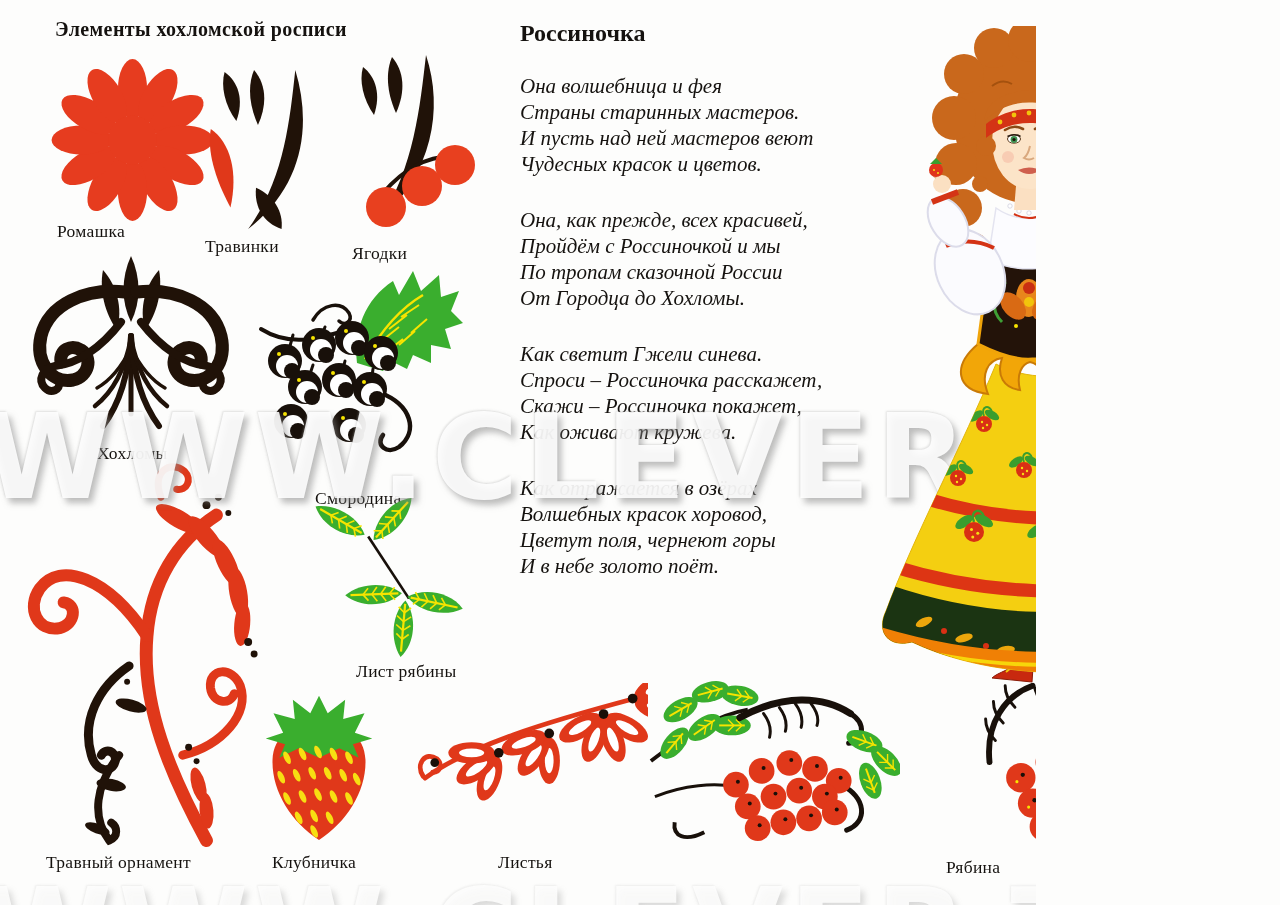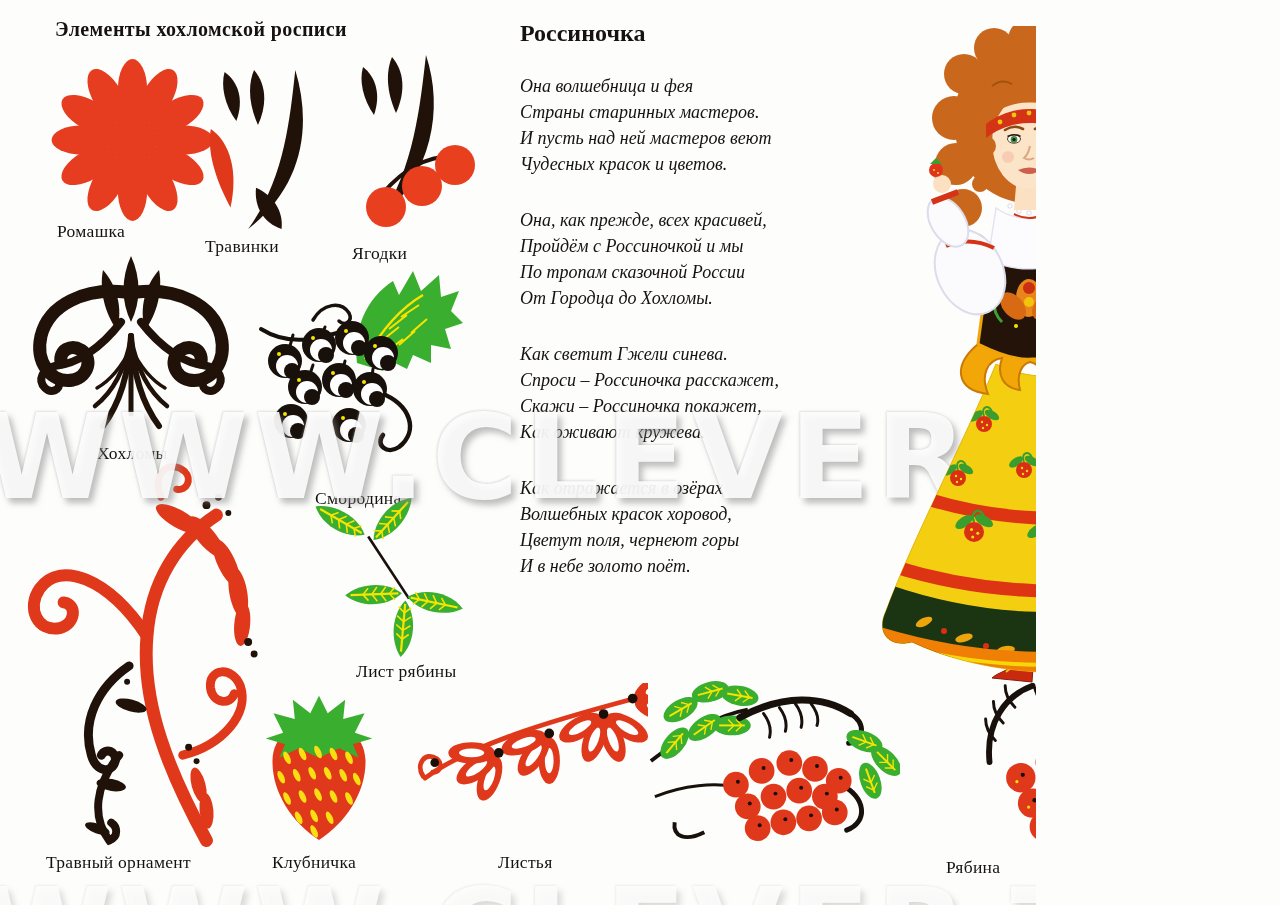--- a/index.html
+++ b/index.html
@@ -5,21 +5,21 @@
   html,body{margin:0;padding:0;background:#fdfdfc;}
   #page{position:relative;width:1036px;height:905px;background:#fdfdfc;overflow:hidden;
         font-family:"Liberation Serif","DejaVu Serif",serif;color:#15120f;}
   .art{position:absolute;}
   .art svg{display:block;}
   .label{position:absolute;font-size:17.5px;letter-spacing:.3px;color:#15120f;white-space:nowrap;}
   .page-title{position:absolute;left:55px;top:18px;font-size:20px;font-weight:bold;letter-spacing:.4px;}
   .poem{position:absolute;left:520px;top:20px;width:370px;}
   .poem-title{font-size:24px;font-weight:bold;margin-bottom:26px;}
   .stanza{margin-bottom:30px;}
-  .pline{font-style:italic;font-size:18px;line-height:26px;white-space:nowrap;}
+  .pline{font-style:italic;font-size:21px;line-height:26px;white-space:nowrap;}
   .watermark{position:absolute;left:-18px;top:388px;font-family:"DejaVu Sans",sans-serif;
      font-weight:bold;font-size:118px;letter-spacing:6px;white-space:nowrap;
      color:rgba(255,255,255,.88);
      text-shadow:4px 5px 6px rgba(135,135,135,.55),-1px -1px 2px rgba(170,170,170,.30);
      pointer-events:none;z-index:8;}
   .watermark2{top:862px;opacity:.55;z-index:2;}
   .girl{z-index:9;}
 </style>
 </head>
 <body>

